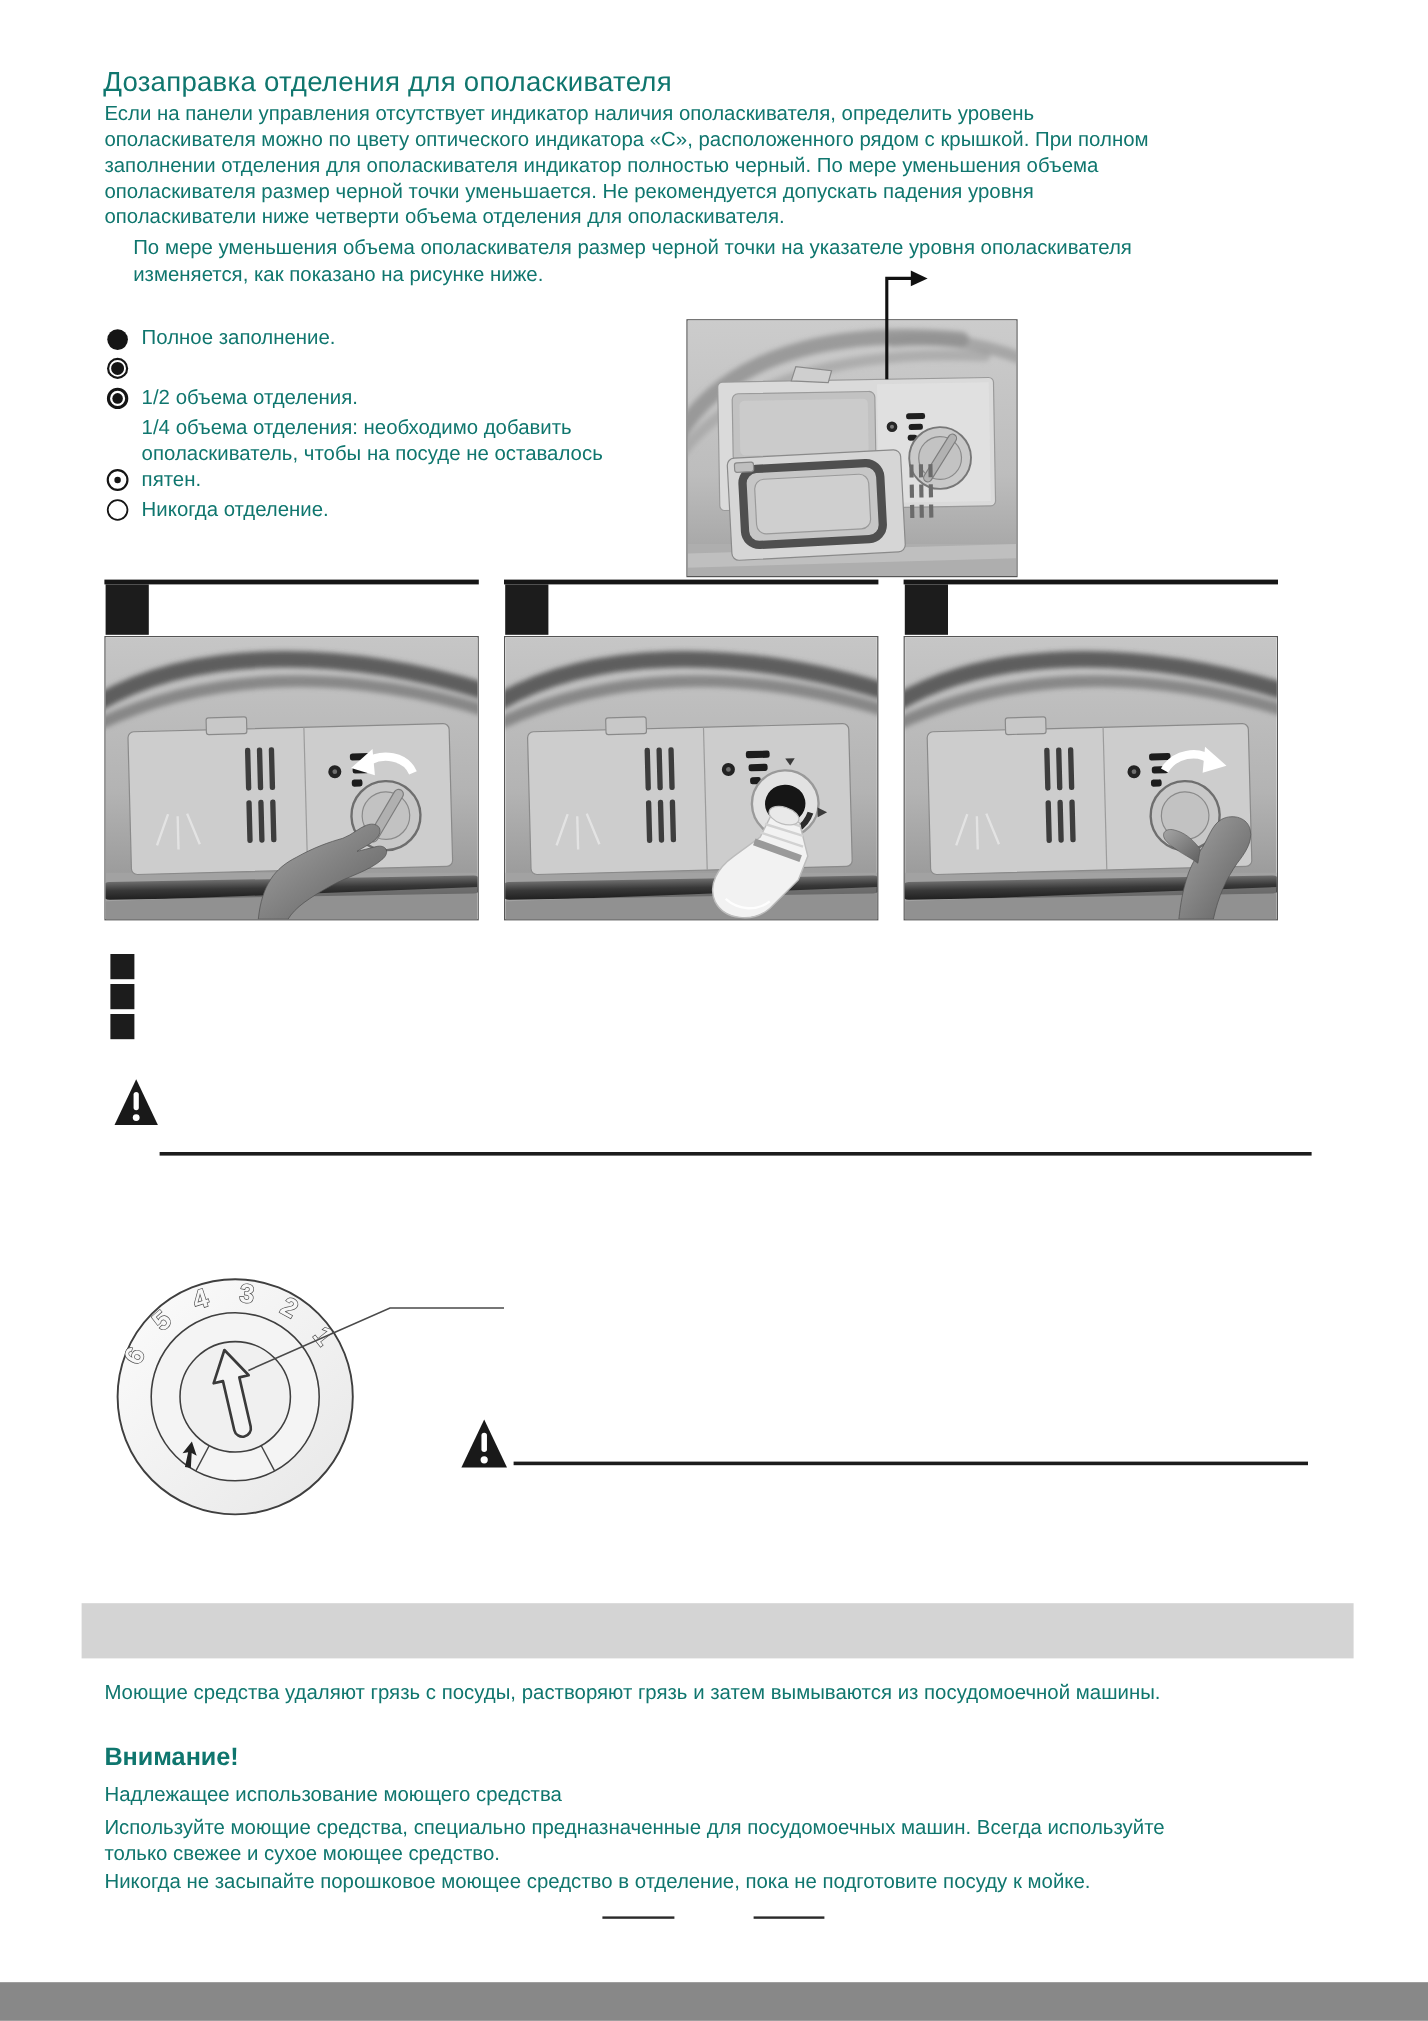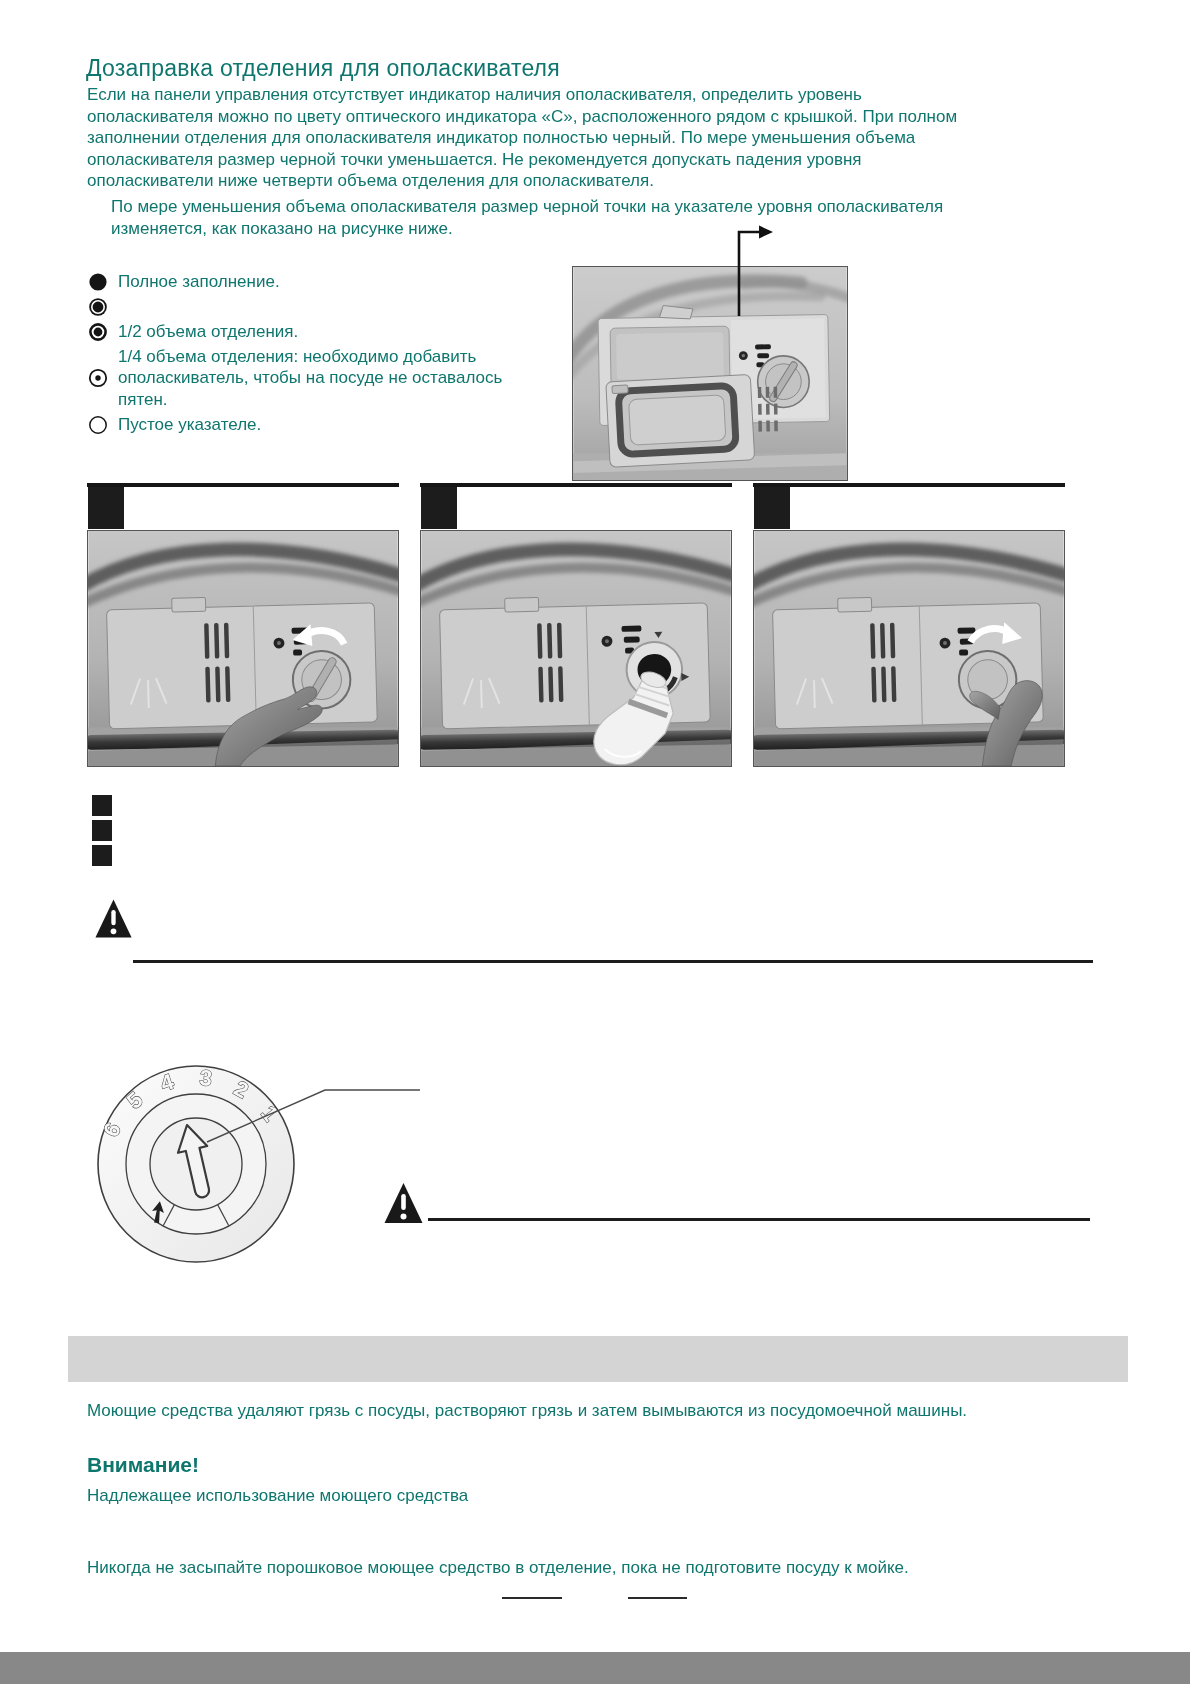--- a/index.html
+++ b/index.html
@@ -7,21 +7,21 @@
     position:relative;width:1190px;height:1652px;margin:0 auto;
     background:#ffffff;overflow:hidden;
     font-family:"Liberation Sans","DejaVu Sans",sans-serif;color:#0f766e;
   }
   .abs{position:absolute;}
   .title{left:86px;top:55px;font-size:23px;line-height:26px;font-weight:400;letter-spacing:.2px;}
   .body-text{font-size:17px;line-height:21.5px;}
   .p1{left:87px;top:84px;width:1010px;}
   .p2{left:87px;top:196px;width:1010px;margin-left:24px;}
   .fill-list{left:88px;top:271px;width:500px;list-style:none;margin:0;padding:0;}
-  .fill-list li{display:flex;align-items:center;margin:0 0 3.5px 0;}
+  .fill-list li{display:flex;align-items:flex-end;margin:0 0 3.5px 0;}
   .fill-list .fl-icon{flex:0 0 auto;width:20px;height:20px;margin-right:10px;margin-top:1px;}
   .fill-list .fl-text{width:430px;font-size:17px;line-height:21.5px;}
   .photo-frame{border:1px solid #555;box-sizing:border-box;}
   .panel{position:absolute;top:483px;width:312px;height:280px;border-top:4px solid #161616;}
   .panel .badge{position:absolute;left:1px;top:0px;width:36px;height:42px;background:#1c1c1c;}
   .panel .pphoto{position:absolute;left:0;top:43px;width:312px;height:237px;}
   .sq{position:absolute;left:92px;width:20px;height:21px;background:#1c1c1c;}
   .rule{position:absolute;height:3px;background:#1c1c1c;}
   .banner{position:absolute;left:68px;top:1336px;width:1060px;height:46px;}
   .h-warning{left:87px;top:1453px;font-size:21px;font-weight:700;line-height:24px;}
@@ -107,21 +107,21 @@
       <svg class="fl-icon" viewBox="0 0 20 20">
         <circle cx="10" cy="10" r="8.2" fill="#ffffff" stroke="#151515" stroke-width="1.8"></circle>
           <circle cx="10" cy="10" r="2.7" fill="#151515"></circle>
       </svg>
       <span class="fl-text">1/4 объема отделения: необходимо добавить ополаскиватель, чтобы на посуде не оставалось пятен.</span>
     </li>
     <li>
       <svg class="fl-icon" viewBox="0 0 20 20">
         <circle cx="10" cy="10" r="8.2" fill="#ffffff" stroke="#151515" stroke-width="1.5"></circle>
       </svg>
-      <span class="fl-text">Пустое указателе.</span>
+      <span class="fl-text">Никогда отделение.</span>
     </li>
   </ul>
 
   <svg class="abs photo-frame" style="left:572px;top:266px;" width="276" height="215" viewBox="0 0 276 215">
     <rect width="276" height="215" fill="url(#gPhoto2)"></rect>
     <g filter="url(#soft)" fill="none" stroke-linecap="round">
       <path d="M-10,100 C30,30 120,6 230,16" stroke="#8b8b8b" stroke-width="13" opacity="0.75"></path>
       <path d="M-10,118 C36,52 130,24 250,30" stroke="#a3a3a3" stroke-width="9" opacity="0.7"></path>
       <path d="M286,34 C240,16 205,14 172,18" stroke="#909090" stroke-width="10" opacity="0.6"></path>
     </g>
@@ -348,19 +348,23 @@
 
   <div class="banner" style="background:#d4d4d4;"></div>
 
   <div class="abs p3 body-text">
     <div>Моющие средства удаляют грязь с посуды, растворяют грязь и затем вымываются из посудомоечной машины.</div>
   </div>
 
   <div class="abs h-warning">Внимание!</div>
   <div class="abs h-sub">Надлежащее использование моющего средства</div>
 
+  <div class="abs p4 body-text">
+    <div>Используйте моющие средства, специально предназначенные для посудомоечных машин. Всегда используйте</div>
+    <div>только свежее и сухое моющее средство.</div>
+  </div>
 
   <div class="abs p5 body-text">Никогда не засыпайте порошковое моющее средство в отделение, пока не подготовите посуду к мойке.</div>
 
   <div class="uline" style="left:502px;width:60px;"></div>
   <div class="uline" style="left:628px;width:59px;"></div>
 
 </div>
 
 </body></html>

